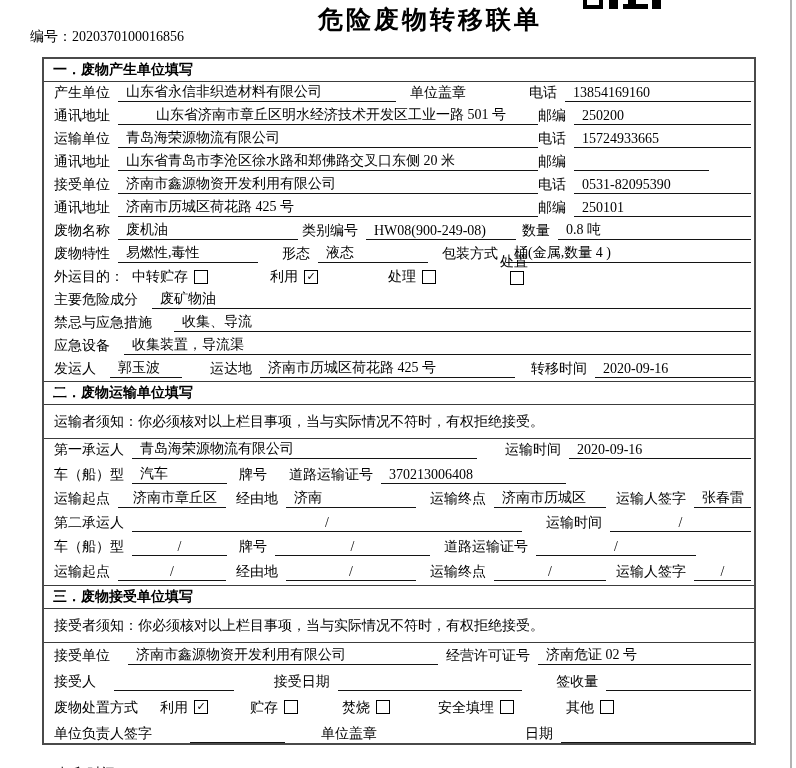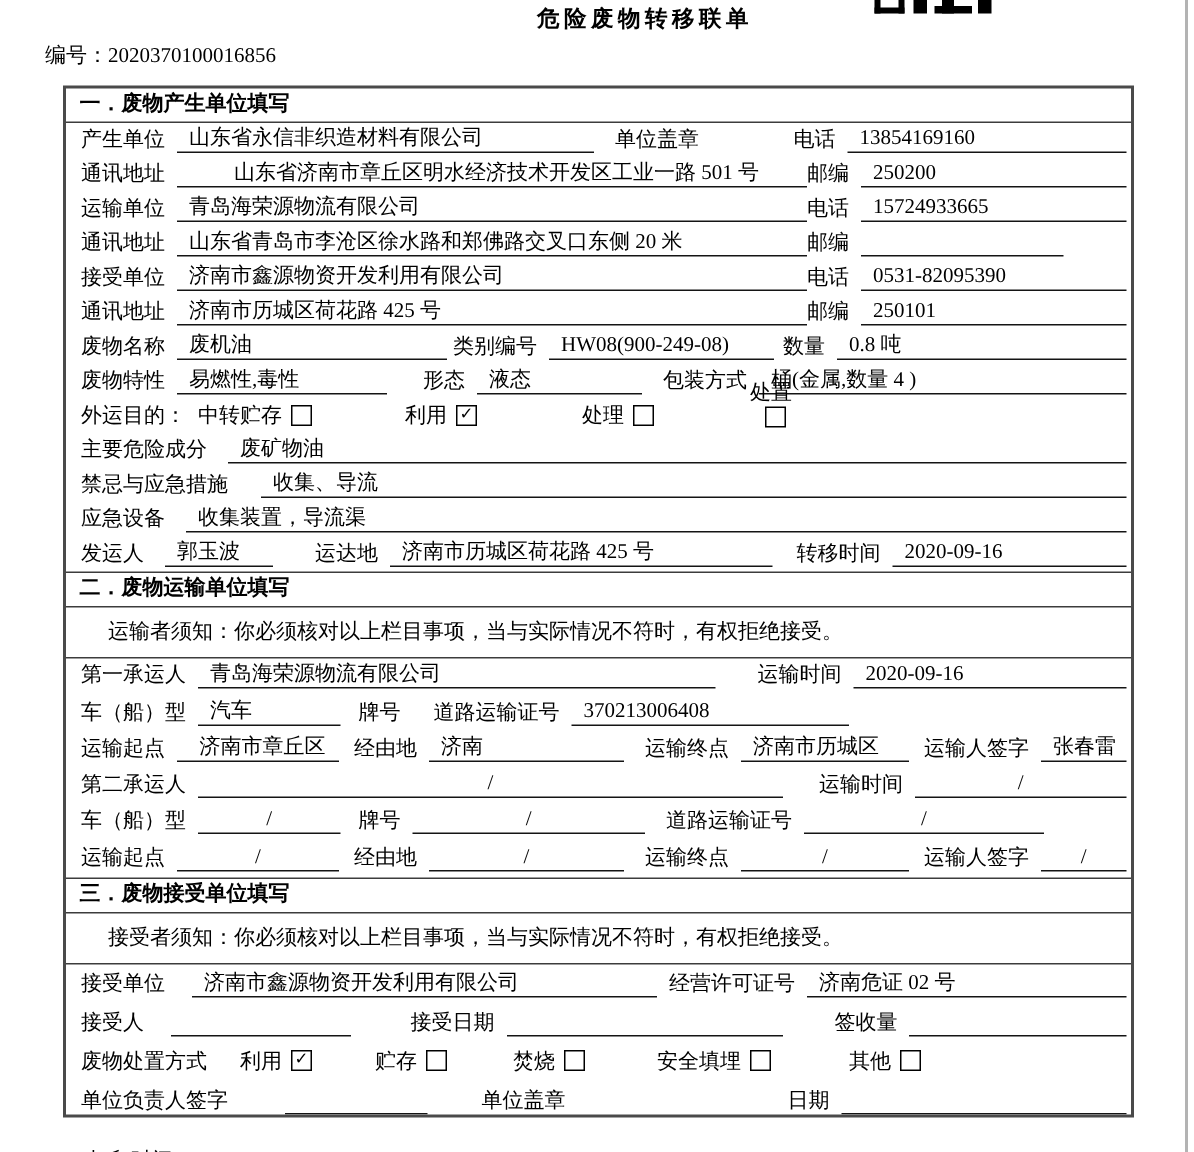--- a/index.html
+++ b/index.html
@@ -1,31 +1,31 @@
 <!DOCTYPE html>
 <html><head>
 <meta charset="utf-8">
 <style>
   html,body{margin:0;padding:0;background:#fff;}
   body{width:796px;height:768px;font-family:"Liberation Serif","DejaVu Serif",serif;color:#000;font-size:14px;}
   .page{position:relative;width:796px;height:768px;background:#fff;overflow:hidden;}
   .serial{position:absolute;left:30px;top:28px;font-size:14px;white-space:nowrap;}
-  .title{position:absolute;left:64px;width:732px;top:3px;text-align:center;font-size:15px;font-weight:bold;letter-spacing:3px;}
+  .title{position:absolute;left:64px;width:732px;top:3px;text-align:center;font-size:25px;font-weight:bold;letter-spacing:3px;}
   .qr{position:absolute;left:583px;top:0;width:80px;height:9px;}
   .qr i{position:absolute;background:#000;}
   .qr .q1{left:0;top:0;width:20px;height:9px;background:transparent;border-left:4px solid #000;border-right:4px solid #000;border-bottom:4px solid #000;box-sizing:border-box;}
   .qr .q2{left:26px;top:0;width:9px;height:9px;}
   .qr .q3{left:40px;top:4px;width:25px;height:5px;}
   .qr .q4{left:45px;top:0;width:8px;height:9px;}
   .qr .q5{left:69px;top:0;width:9px;height:9px;}
   .page-edge{position:absolute;left:790px;top:0;width:2px;height:768px;background:#b3b3b3;}
   .form{position:absolute;left:42px;top:57px;width:714px;height:688px;border:2px solid #4a4a4a;box-sizing:border-box;background:#fff;overflow:hidden;}
   .sec-header{font-weight:bold;height:22px;line-height:22px;padding-left:9px;border-bottom:1.5px solid #3c3c3c;font-size:14px;}
   .sec + .sec .sec-header{border-top:1.5px solid #3c3c3c;}
-  .notice{height:33px;line-height:33px;padding-left:28px;border-bottom:1.5px solid #3c3c3c;white-space:nowrap;}
+  .notice{height:33px;line-height:33px;padding-left:10px;border-bottom:1.5px solid #3c3c3c;white-space:nowrap;}
   .row{display:flex;align-items:flex-end;padding:0 3px 3px 10px;box-sizing:border-box;}
   .s0 .row{height:23px;}
   .s1 .row{height:24.3px;padding-bottom:4px;}
   .s2 .row{height:26px;padding-bottom:4px;}
   .lab{white-space:nowrap;margin-right:8px;}
   .val{border-bottom:1px solid #141414;padding:0 2px 0 8px;white-space:nowrap;overflow:hidden;box-sizing:border-box;min-height:17px;}
   .val.grow{flex:1;}
   .val.ctr{text-align:center;padding-left:2px;}
   .cbg{display:inline-flex;align-items:center;white-space:nowrap;}
   .cbl{margin-right:6px;}

